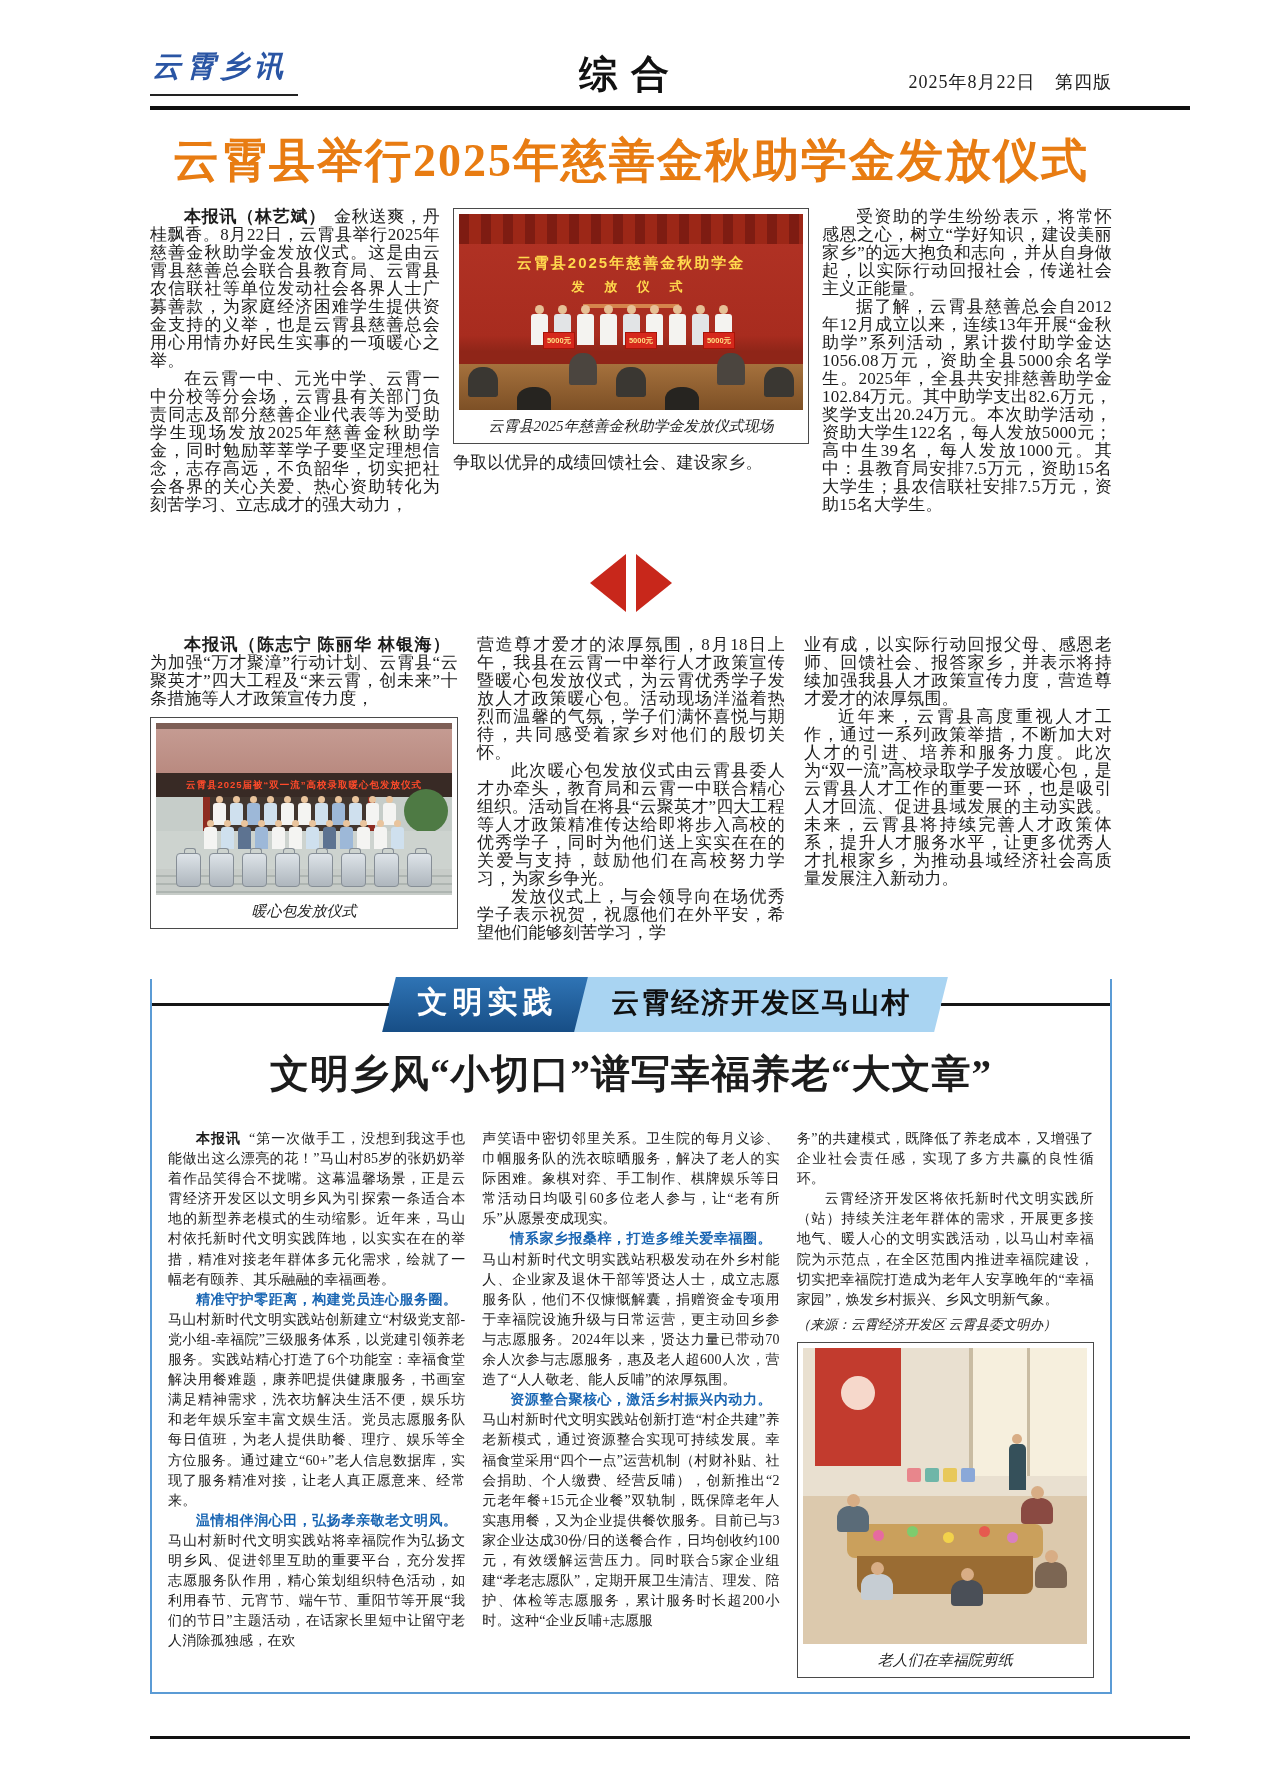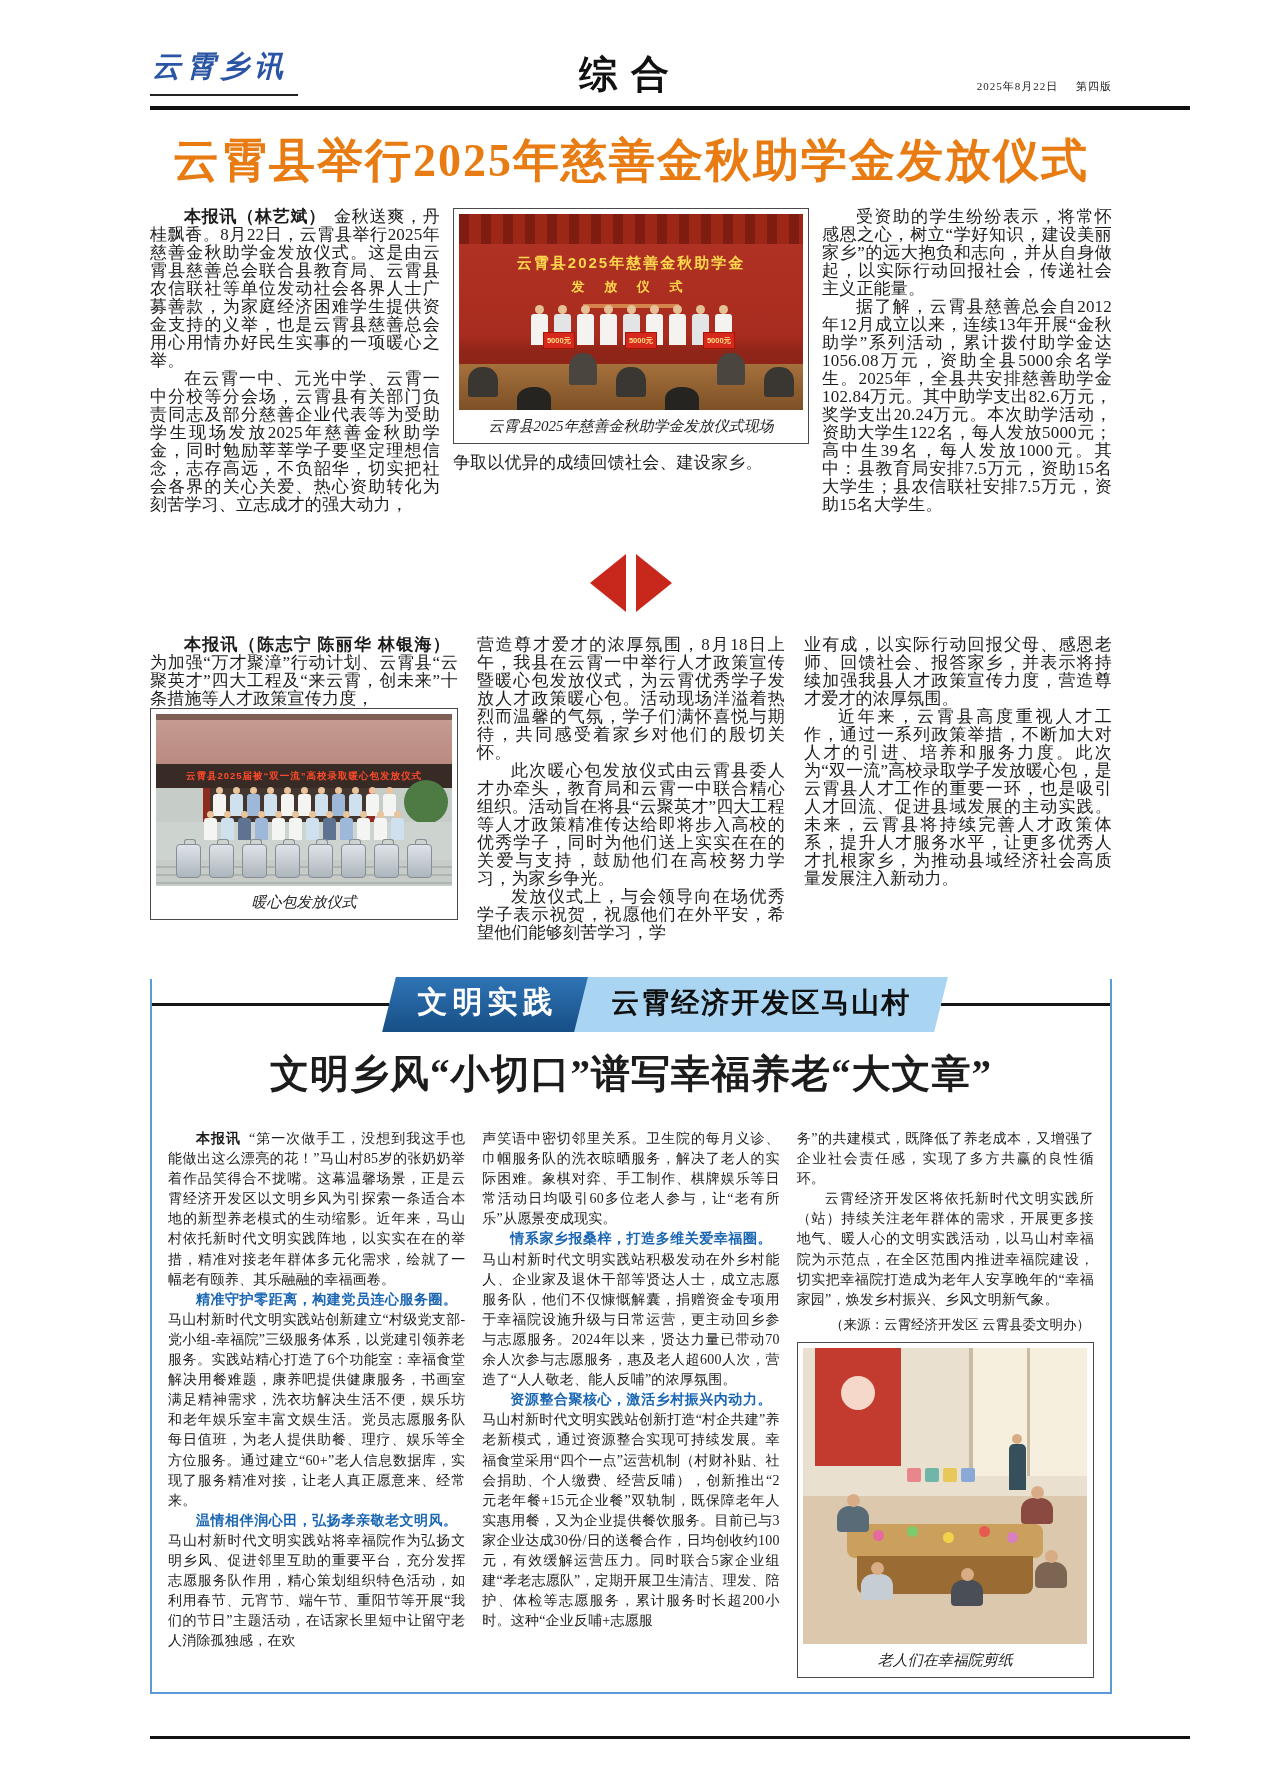--- a/index.html
+++ b/index.html
@@ -8,21 +8,21 @@
         font-family:"Liberation Serif","DejaVu Serif",serif;color:#1c1c1c}
   .print{position:absolute;left:88px;top:44px;width:1040px}
   .content{width:962px}
 
   
   .masthead{position:relative;height:58px}
   .m-name{position:absolute;left:0;bottom:6px;font-size:29px;font-weight:bold;font-style:italic;
           color:#2a55a4;letter-spacing:5px;border-bottom:2px solid #222;padding:0 10px 7px 2px}
   .m-sec{position:absolute;left:50%;transform:translateX(-50%);bottom:2px;font-size:38px;
          font-weight:600;letter-spacing:14px;color:#111}
-  .m-date{position:absolute;right:0;bottom:8px;font-size:11px;letter-spacing:1px}
+  .m-date{position:absolute;right:0;bottom:8px;font-size:18px;letter-spacing:1px}
   .m-date span{margin-left:14px}
   .rule{height:4px;background:#101010;width:1040px;margin-top:4px}
 
   
   .p{font-size:17px;line-height:18px;text-align:justify;letter-spacing:.2px}
   .ind{text-indent:2em}
   .lead{margin-right:8px}
   .blue{color:#1a66b3}
   .row{display:flex}
 
@@ -64,21 +64,21 @@
   .banner-wrap{display:flex;align-items:center;justify-content:center;margin-top:40px;gap:10px}
   .tri{width:0;height:0;border-top:29px solid transparent;border-bottom:29px solid transparent}
   .tri.l{border-right:36px solid #c8271b}
   .tri.r{border-left:36px solid #c8271b}
   .banner{background:#c8271b;color:#fff;border-radius:36px;padding:4px 48px 8px;white-space:nowrap;
       font-family:"Liberation Sans","DejaVu Sans",sans-serif;font-size:40px;font-weight:bold;letter-spacing:3px;line-height:54px}
 
   
   .a2{margin-top:24px;gap:19px}
   .a2 .col{flex:1;min-width:0}
-  .a2 .frame{}
+  .a2 .frame{margin-top:9px}
   .p2{width:296px;height:172px;background:#c6cdc9}
   .p2-roof{position:absolute;top:0;left:0;right:0;height:6px;background:#7e5f56}
   .p2-wall{position:absolute;top:6px;left:0;right:0;height:44px;background:linear-gradient(#c59b92,#b98a80)}
   .p2-led{position:absolute;top:50px;left:0;right:0;height:24px;background:#382a25;text-align:center;
       color:#ff4a2a;font-size:9.5px;font-weight:bold;line-height:24px;letter-spacing:1px;
       font-family:"Liberation Sans","DejaVu Sans",sans-serif;white-space:nowrap}
   .p2-door{position:absolute;top:74px;left:16%;width:58%;height:34px;background:#42362f;border-left:7px solid #8e2b20;border-right:7px solid #8e2b20}
   .p2-bush{position:absolute;top:66px;right:4px;width:44px;height:44px;border-radius:50%;background:#4e7a44}
   .p2-ground{position:absolute;top:108px;left:0;right:0;bottom:0;background:#cdd3cf}
   .p2-steps{position:absolute;bottom:0;left:0;right:0;height:26px;
@@ -103,21 +103,21 @@
       padding:5px 28px 9px;letter-spacing:5px}
   .badge-dark>span{display:inline-block;transform:skewX(14deg)}
   .badge-light{background:#a9d4f2;color:#101010;transform:skewX(-14deg);margin-left:-4px;
       font-family:"Liberation Sans","DejaVu Sans",sans-serif;font-weight:bold;font-size:28px;
       padding:7px 30px 10px;letter-spacing:2px}
   .badge-light>span{display:inline-block;transform:skewX(14deg)}
   .h3{text-align:center;font-size:39px;font-weight:900;letter-spacing:1px;margin:18px 0 28px;white-space:nowrap}
   .a3{display:flex;gap:17px}
   .a3 .col{flex:1;min-width:0}
   .a3 .p{font-size:14px;line-height:20.1px}
-  .source{text-align:right;font-size:13.5px;margin:6px 4px 8px 0}
+  .source{text-align:left;font-size:13.5px;font-style:italic;margin:6px 4px 8px 0}
 
   
   .p3{width:284px;height:296px;background:#e9e0d0}
   .p3-redwall{position:absolute;top:0;left:12px;width:86px;height:118px;background:#c23b2e}
   .p3-redwall::after{content:"";position:absolute;top:28px;left:26px;width:34px;height:34px;border-radius:50%;background:rgba(255,245,230,.85)}
   .p3-window{position:absolute;top:0;right:0;width:118px;height:128px;background:#f6efdd;border-left:4px solid #c9bca2;
       background-image:linear-gradient(90deg,transparent 0 54px,#c9bca2 54px 57px,transparent 57px)}
   .p3-shelf{position:absolute;top:120px;left:104px;display:flex;gap:4px}
   .sq{width:14px;height:14px;border-radius:2px}
   .p3-floor{position:absolute;top:148px;left:0;right:0;bottom:0;background:#dcc9ad}

